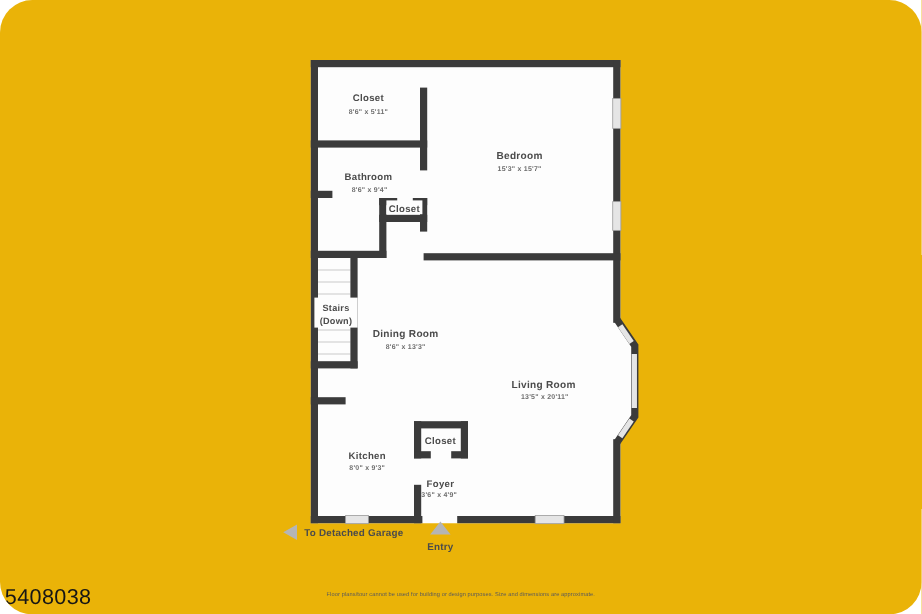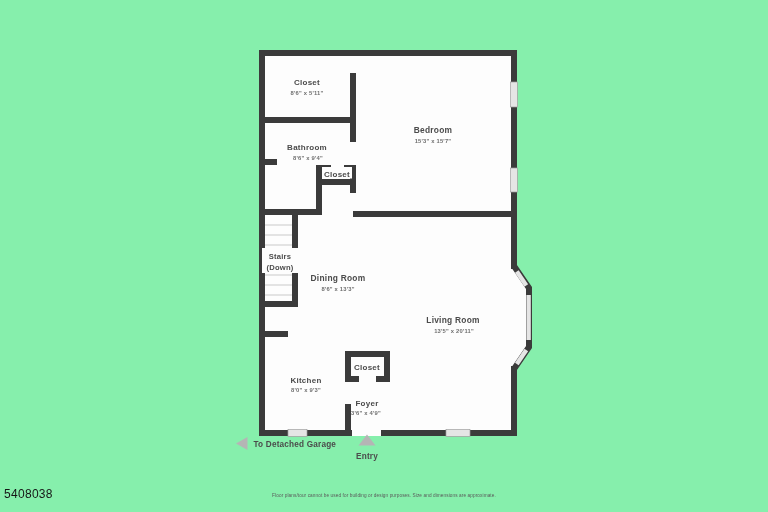--- a/index.html
+++ b/index.html
@@ -1,40 +1,41 @@
 <!DOCTYPE html>
 <html><head>
 <meta charset="utf-8">
 <style>
   html,body{margin:0;padding:0;}
   .page{
     position:relative;
     width:768px;height:512px;
-    background:#86efac;
+    background:#eab308;
     overflow:hidden;
     font-family:"Liberation Sans", sans-serif;
+    border-radius:27px;
   }
   .plan-svg{position:absolute;left:0;top:0;}
   .room-name{
     font-family:"Liberation Sans", sans-serif;
     font-size:8px;font-weight:700;fill:#4b4b4b;letter-spacing:.25px;
   }
   .room-name-lg{font-size:8.4px;}
   .room-name-sm{font-size:7.6px;}
   .room-dims{
     font-family:"Liberation Sans", sans-serif;
     font-size:5.8px;font-weight:600;fill:#6e6e6e;letter-spacing:.2px;
   }
   .annot{
     font-family:"Liberation Sans", sans-serif;
     font-size:8.2px;font-weight:700;fill:#4b4b4b;letter-spacing:.2px;
   }
   .watermark{
     position:absolute;left:4px;top:487px;
-    font-size:12px;color:#161616;letter-spacing:.3px;
+    font-size:18px;color:#161616;letter-spacing:.3px;
   }
   .disclaimer{
     position:absolute;left:0;right:0;top:492.5px;
     text-align:center;font-size:4.7px;color:#5a5a5a;letter-spacing:.1px;
   }
 </style>
 </head>
 <body>
 
 <div class="page">

